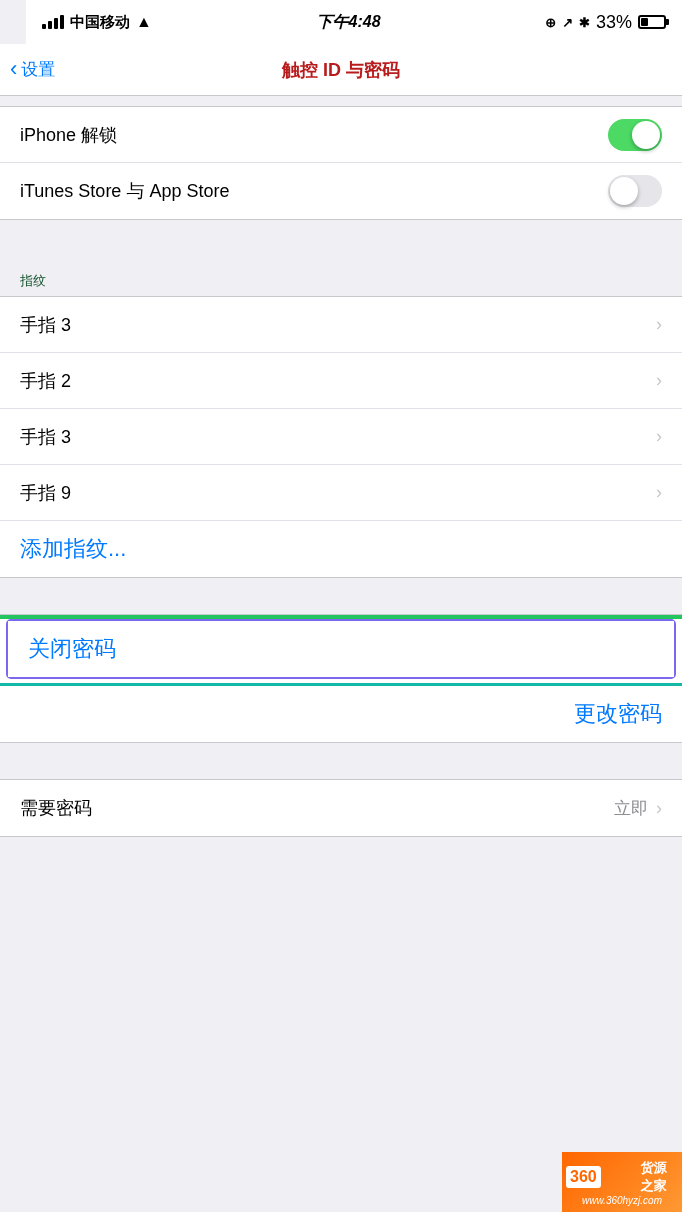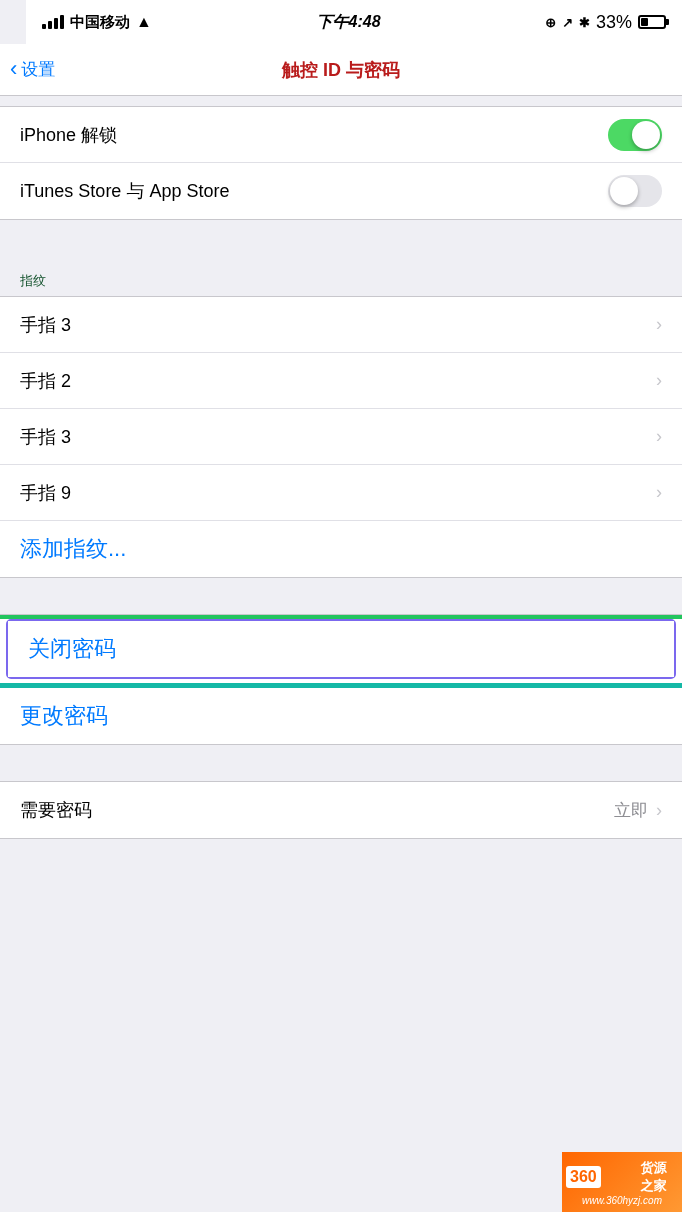--- a/index.html
+++ b/index.html
@@ -296,29 +296,29 @@
       </div>
     </div>
     <div class="list-row">
       <span class="row-label-blue">添加指纹...</span>
     </div>
   </div>
 
   <div class="spacer"></div>
   <div class="list-group">
 
-    <div style="position:relative; background:#fff; border-bottom: 5px solid #14b8a6;">
+    <div style="position:relative; background:#fff; border-bottom: 3px solid #14b8a6;">
       <div style="border: 2.5px solid #7b68ee; border-radius: 5px; margin: 4px 6px;">
         <div class="list-row" style="border-bottom:none; min-height:56px;">
           <span class="row-label-blue">关闭密码</span>
         </div>
       </div>
     </div>
 
-    <div class="list-row" style="border-bottom:none;">
+    <div class="list-row" style="border-bottom:none;justify-content:flex-end;">
       <span class="row-label-blue">更改密码</span>
     </div>
   </div>
 
   <div class="spacer"></div>
   <div class="list-group">
     <div class="list-row" style="border-bottom:none;">
       <span class="row-label">需要密码</span>
       <div class="row-right">
         <span class="row-value">立即</span>

